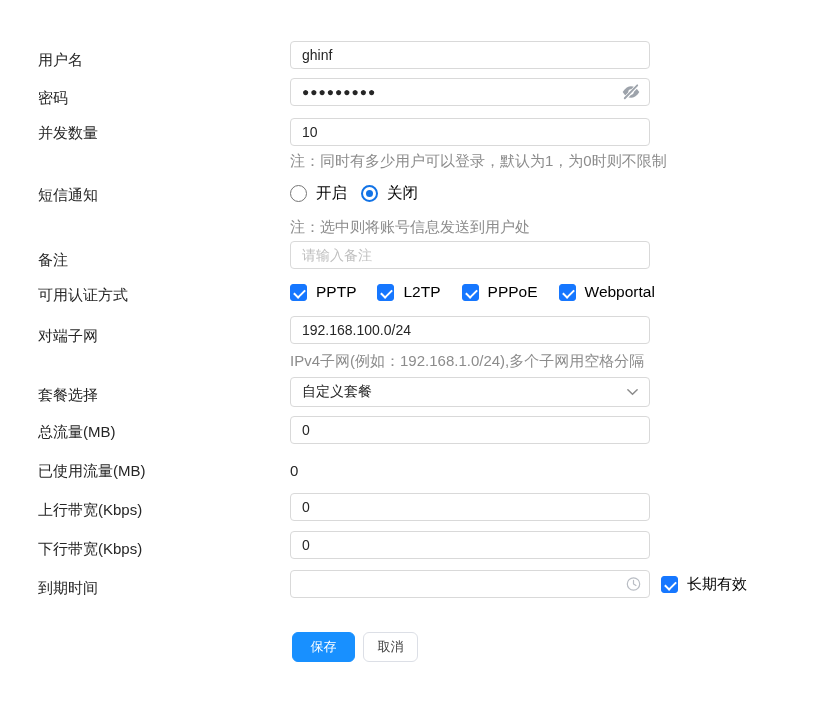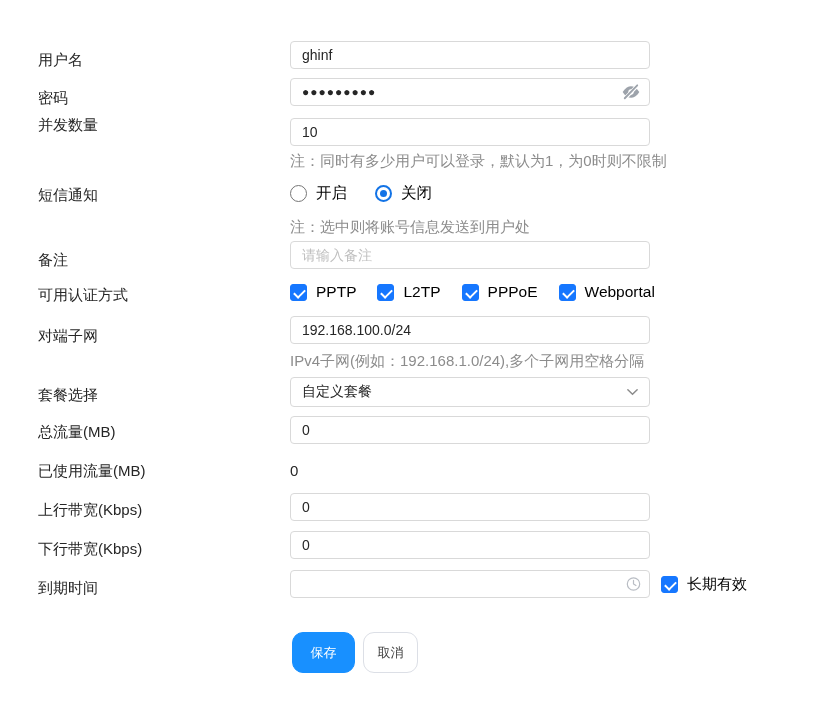--- a/index.html
+++ b/index.html
@@ -41,21 +41,21 @@
     white-space: nowrap;
   }
   .icon-in-field {
     position: absolute;
     top: 50%;
     transform: translateY(-50%);
     display: inline-flex;
     cursor: pointer;
   }
   
-  .radio-group { display: flex; align-items: center; gap: 28px; font-size: 15.5px; color: #000; }
+  .radio-group { display: flex; align-items: center; gap: 14px; font-size: 15.5px; color: #000; }
   .radio-item { display: inline-flex; align-items: center; gap: 9px; cursor: pointer; }
   .radio {
     width: 17px; height: 17px;
     border: 1px solid #767676;
     border-radius: 50%;
     background: #fff;
     position: relative;
     flex: 0 0 auto;
   }
   .radio.checked { border: 2px solid #1273e6; }
@@ -102,22 +102,22 @@
     color: #262626;
     cursor: pointer;
   }
   .select-box .chev { position: absolute; right: 10px; top: 50%; transform: translateY(-50%); display: inline-flex; }
   .static-value { font-size: 15px; color: #262626; }
   
   .btn {
     display: inline-flex;
     align-items: center;
     justify-content: center;
-    height: 41px;
-    border-radius: 11px;
+    height: 30px;
+    border-radius: 6px;
     font-size: 13px;
     cursor: pointer;
     font-family: "Liberation Sans", "DejaVu Sans", sans-serif;
   }
   .btn-primary { width: 63px; background: #1890ff; border: 1px solid #1890ff; color: #fff; }
   .btn-plain { width: 55px; background: #fff; border: 1px solid #dcdfe6; color: #404040; margin-left: 8px; }
   .pwd-input { letter-spacing: 1px; font-size: 12px; font-weight: 700; }
 </style>
 </head>
 <body>
@@ -135,21 +135,21 @@
     <span class="icon-in-field" style="right:9px">
       <svg width="20" height="20" viewBox="0 0 24 24" fill="none" stroke="#9da3ab" stroke-width="2.2" stroke-linecap="round">
         <path d="M2 12 C5 7 9 5 12 5 C15 5 19 7 22 12 C19 17 15 19 12 19 C9 19 5 17 2 12 Z" fill="#9da3ab" stroke="none"></path>
         <circle cx="12" cy="12" r="3.2" fill="#fff" stroke="none"></circle>
         <line x1="4.5" y1="20" x2="19.5" y2="4.5" stroke="#fff" stroke-width="4.5"></line>
         <line x1="4.5" y1="19.5" x2="19.5" y2="4" stroke="#9da3ab"></line>
       </svg>
     </span>
   </div>
 
-  <div class="lbl" style="top:116px">并发数量</div>
+  <div class="lbl" style="top:124px">并发数量</div>
   <div class="ctl" style="top:118px">
     <input class="txt-input" type="text" value="10" style="">
   </div>
   <div class="note" style="top:152px">注：同时有多少用户可以登录，默认为1，为0时则不限制</div>
 
   <div class="lbl" style="top:186px">短信通知</div>
   <div class="ctl radio-group" style="top:183px">
     <span class="radio-item">
       <span class="radio"></span>
       <span>开启</span>

